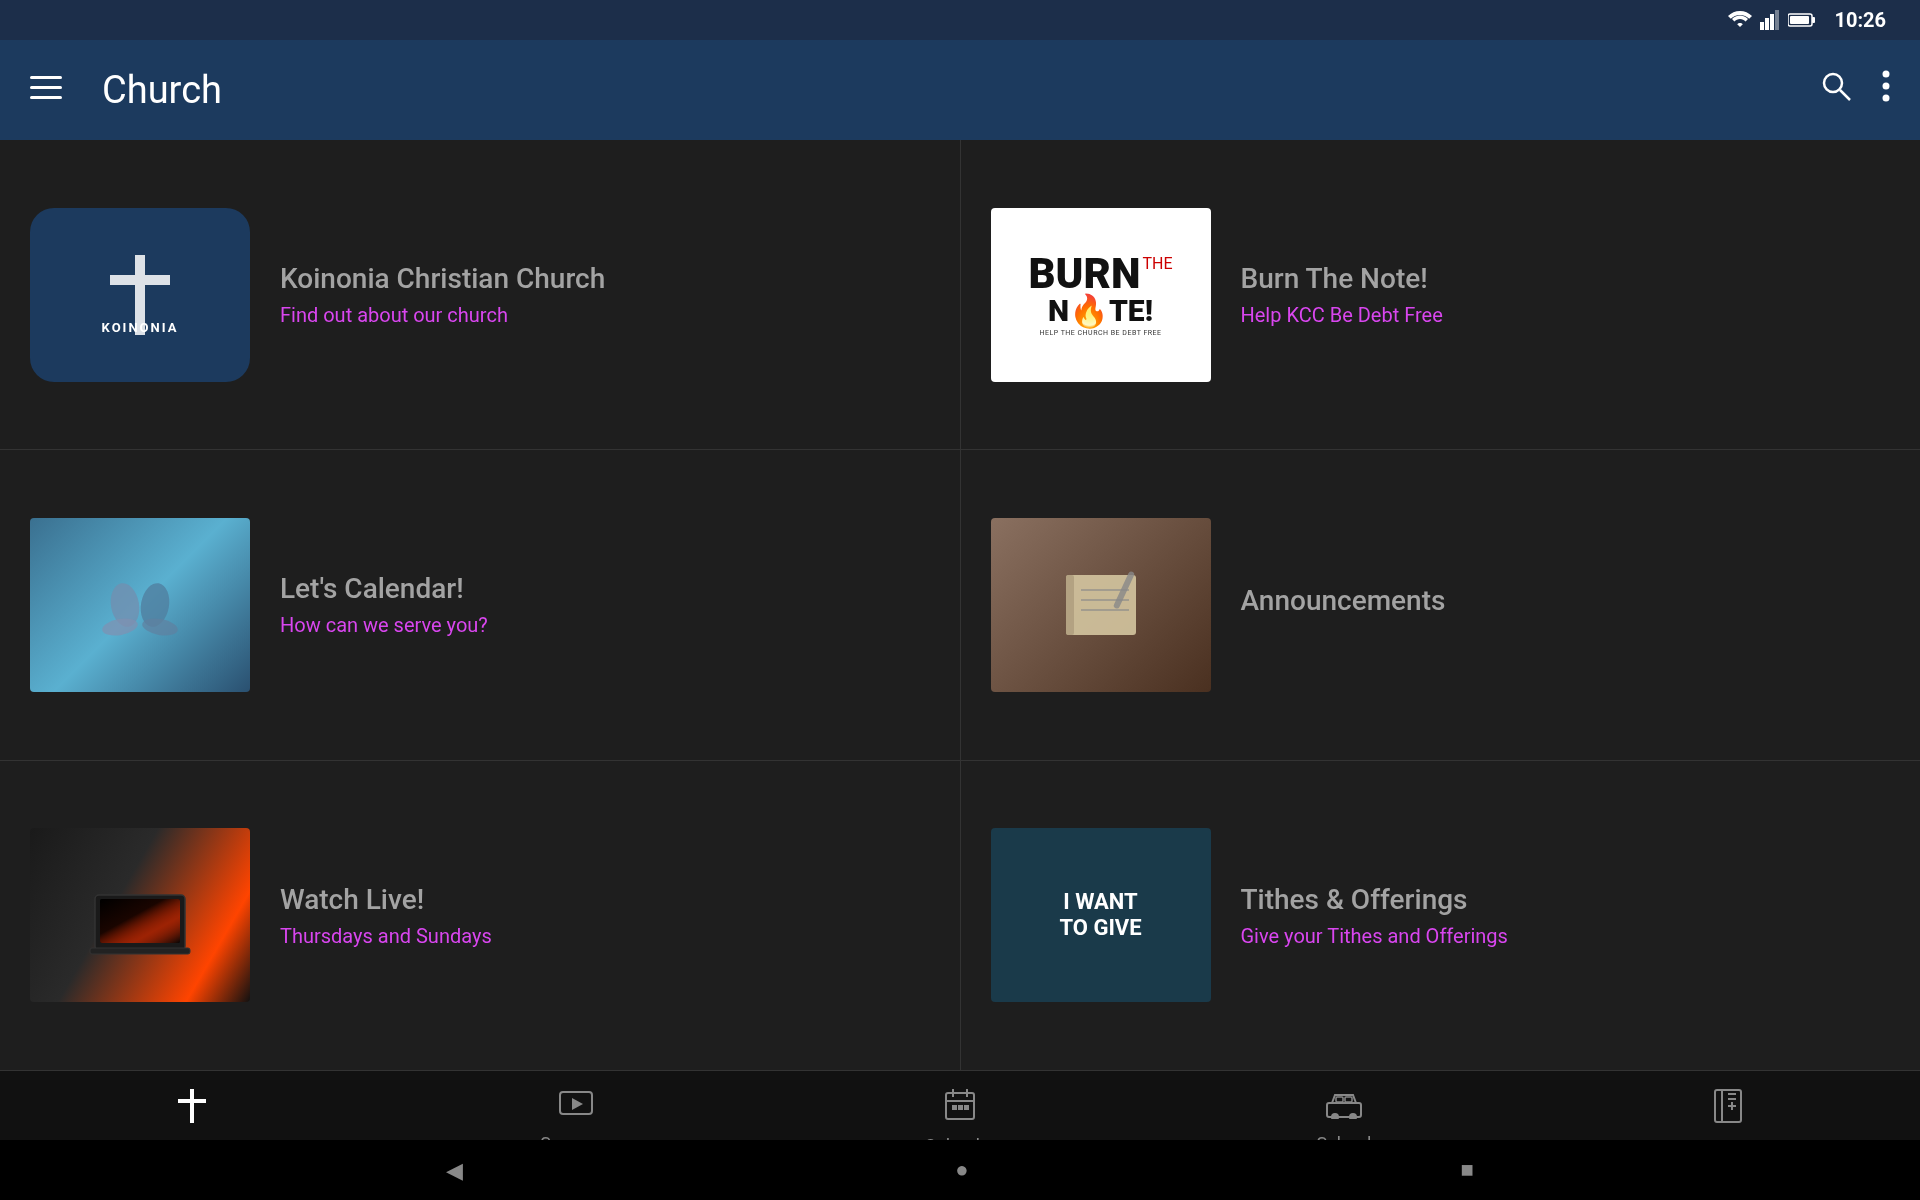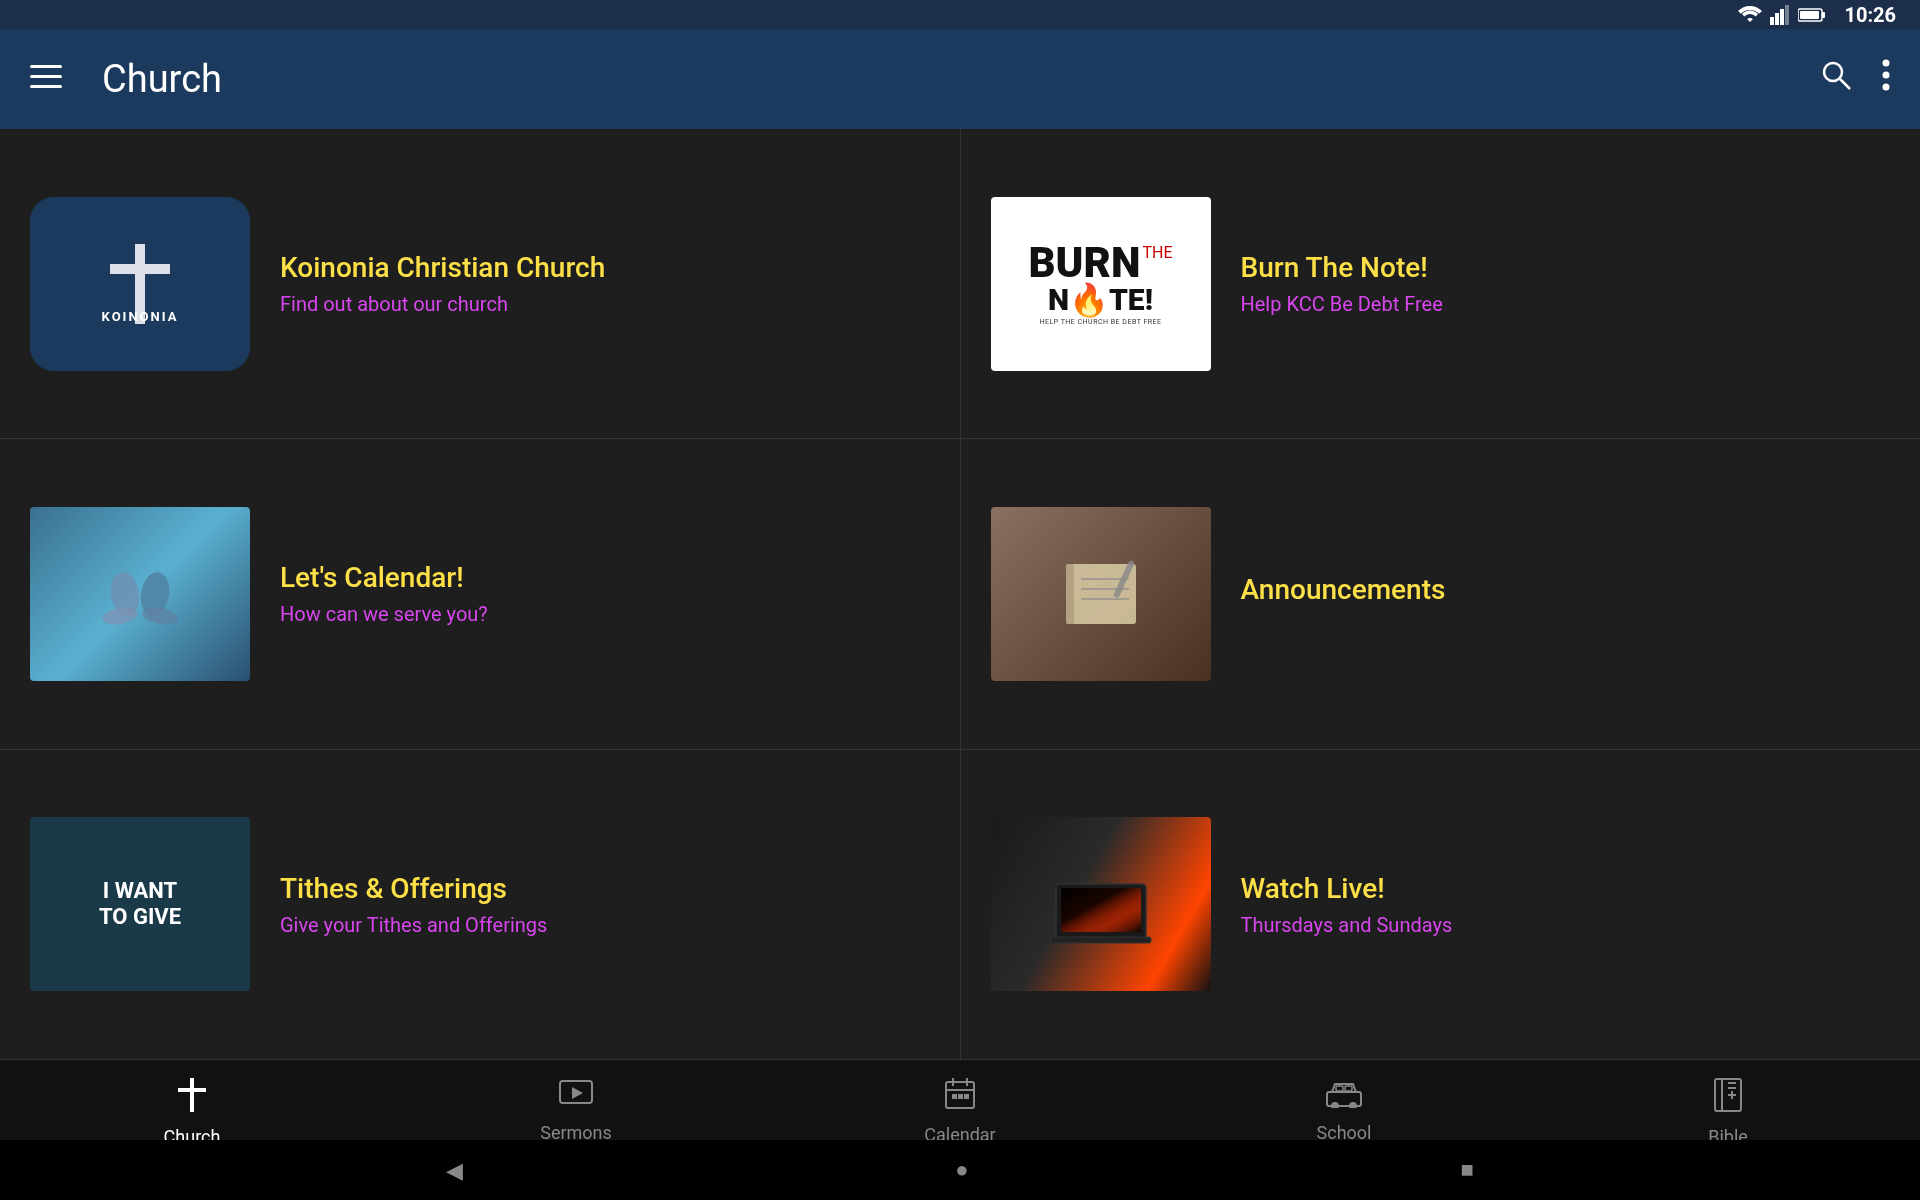--- a/index.html
+++ b/index.html
@@ -8,26 +8,26 @@
       height: 1200px;
       background: #1a1a1a;
       font-family: 'Roboto', Arial, sans-serif;
       overflow: hidden;
       position: relative;
     }
 
     
     .status-bar {
       width: 100%;
-      height: 29px;
+      height: 40px;
       background: #1c2e4a;
       display: flex;
       align-items: center;
       justify-content: flex-end;
-      padding: 0 24px;
+      padding: 0 34px;
     }
     .status-icons {
       display: flex;
       align-items: center;
       gap: 8px;
       color: white;
       font-size: 18px;
       font-weight: bold;
     }
     .status-time {
@@ -192,21 +192,21 @@
       background: linear-gradient(120deg, #1a1a1a 0%, #2a2a2a 40%, #ff4400 80%, #111 100%);
       display: flex;
       align-items: center;
       justify-content: center;
     }
 
     .grid-item-text {
       flex: 1;
     }
     .grid-item-title {
-      color: #fde047;
+      color: #a3a3a3;
       font-size: 28px;
       font-weight: 500;
       margin-bottom: 8px;
     }
     .grid-item-subtitle {
       color: #d946ef;
       font-size: 20px;
       font-weight: 400;
     }
 
@@ -384,35 +384,20 @@
           <rect x="70" y="5" width="6" height="40" rx="3" fill="#888" opacity="0.8" transform="rotate(25 73 25)"></rect>
         </svg>
       </div>
     </div>
     <div class="grid-item-text">
       <div class="grid-item-title">Announcements</div>
     </div>
   </div>
 
   <div class="grid-item">
-    <div class="grid-thumbnail thumb-tithes">
-      <div class="tithes-inner">
-        <div class="tithes-text-box">
-          <span class="tithes-i-want">I WANT</span>
-          <span class="tithes-to-give">TO GIVE</span>
-        </div>
-      </div>
-    </div>
-    <div class="grid-item-text">
-      <div class="grid-item-title">Tithes &amp; Offerings</div>
-      <div class="grid-item-subtitle">Give your Tithes and Offerings</div>
-    </div>
-  </div>
-
-  <div class="grid-item">
     <div class="grid-thumbnail thumb-watch">
       <div class="watch-overlay">
         <svg width="110" height="80" viewBox="0 0 110 80" fill="none">
 
           <rect x="10" y="20" width="90" height="55" rx="4" fill="#1a1a1a" stroke="#333" stroke-width="1.5"></rect>
           <rect x="15" y="24" width="80" height="44" rx="2" fill="#0a0a0a"></rect>
 
           <rect x="15" y="24" width="80" height="44" rx="2" fill="url(#screenGlow)"></rect>
           <defs>
             <linearGradient id="screenGlow" x1="0" y1="0" x2="1" y2="1">
@@ -423,20 +408,35 @@
             </linearGradient>
           </defs>
 
           <rect x="5" y="73" width="100" height="6" rx="2" fill="#222" stroke="#333" stroke-width="1"></rect>
         </svg>
       </div>
     </div>
     <div class="grid-item-text">
       <div class="grid-item-title">Watch Live!</div>
       <div class="grid-item-subtitle">Thursdays and Sundays</div>
+    </div>
+  </div>
+
+  <div class="grid-item">
+    <div class="grid-thumbnail thumb-tithes">
+      <div class="tithes-inner">
+        <div class="tithes-text-box">
+          <span class="tithes-i-want">I WANT</span>
+          <span class="tithes-to-give">TO GIVE</span>
+        </div>
+      </div>
+    </div>
+    <div class="grid-item-text">
+      <div class="grid-item-title">Tithes &amp; Offerings</div>
+      <div class="grid-item-subtitle">Give your Tithes and Offerings</div>
     </div>
   </div>
 
 </div>
 
 <div class="bottom-nav">
 
   <div class="nav-item">
     <div class="nav-icon active">
       <svg width="28" height="34" viewBox="0 0 28 34" fill="white">

